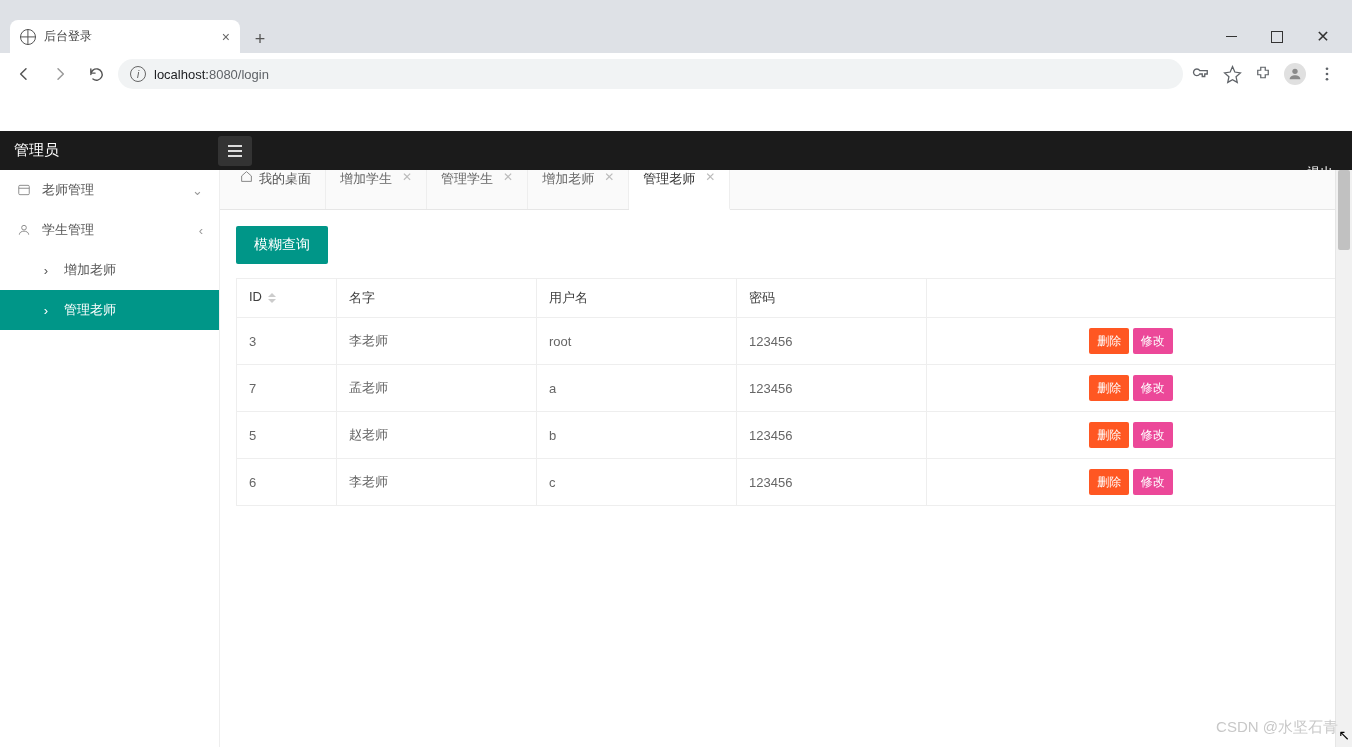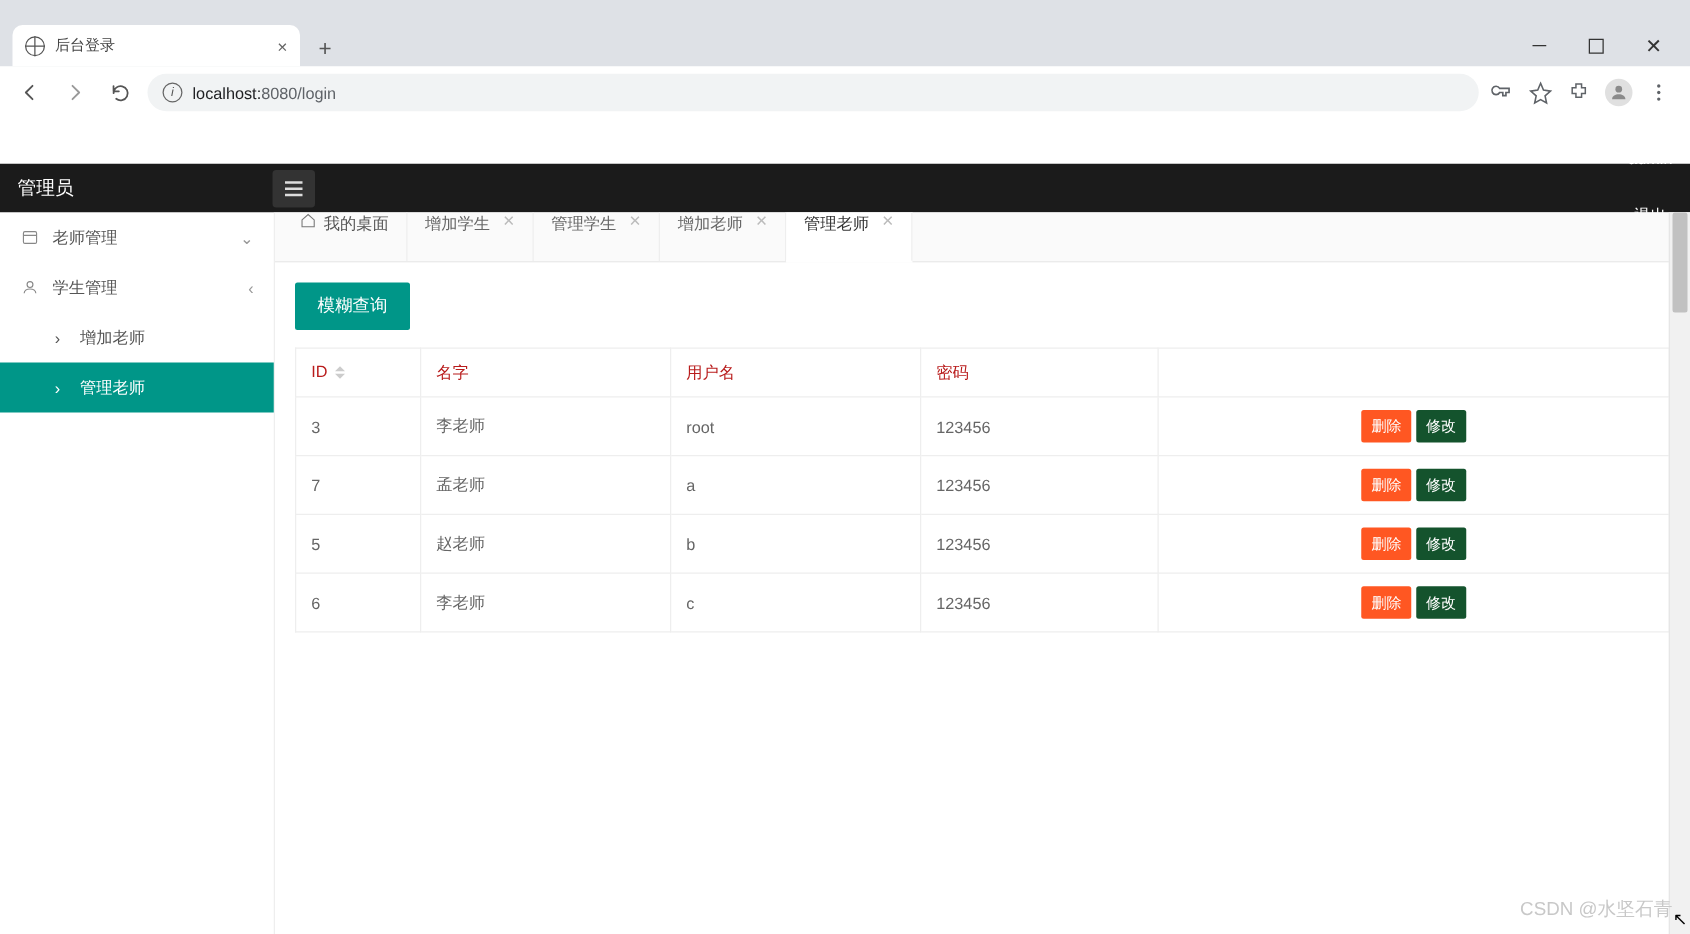--- a/index.html
+++ b/index.html
@@ -52,25 +52,25 @@
     .ctab{display:flex; align-items:flex-start; gap:6px; padding:0 14px; font-size:13px; color:#666; border-right:1px solid #eee; cursor:pointer;}
     .ctab.home{color:#555;}
     .ctab.active{background:#fff; color:#333; border-bottom:2px solid #fff; margin-bottom:-1px;}
     .ctab .x{color:#bbb; font-size:12px; margin-left:4px;}
     .ctab .home-ic{font-size:12px;}
 
     .panel{flex:1; background:#fff; margin:0; padding:16px; overflow:auto;}
     .btn{display:inline-flex; align-items:center; justify-content:center; height:38px; padding:0 18px; border-radius:2px; font-size:14px; cursor:pointer; border:none;}
     .btn-teal{background:#009688; color:#fff;}
     .btn-red{background:#ff5722; color:#fff; height:26px; padding:0 8px; font-size:12px; border-radius:2px;}
-    .btn-amber{background:#14532d; color:#fff; height:26px; padding:0 8px; font-size:12px; border-radius:2px;}
+    .btn-amber{background:#ec4899; color:#fff; height:26px; padding:0 8px; font-size:12px; border-radius:2px;}
 
     .table{width:100%; border-collapse:collapse; margin-top:14px; background:#fff;}
     .table th,.table td{border:1px solid #eee; padding:10px 12px; text-align:left; font-size:13px; color:#666;}
-    .table th{background:#fff; font-weight:400; color:#b91c1c;}
+    .table th{background:#fff; font-weight:400; color:#404040;}
     .table .act-cell{text-align:center;}
     .sort-caret{display:inline-flex; flex-direction:column; margin-left:6px; line-height:0; vertical-align:middle;}
     .sort-caret::before{content:""; border:4px solid transparent; border-bottom-color:#ccc; margin-bottom:2px;}
     .sort-caret::after{content:""; border:4px solid transparent; border-top-color:#ccc;}
 
     .scrollbar{position:absolute; right:0; top:0; bottom:0; width:17px; background:#f1f1f1; border-left:1px solid #e6e6e6;}
     .scrollbar .thumb{position:absolute; left:2px; right:2px; top:0; height:80px; background:#c1c1c1; border-radius:2px;}
 
     .watermark{position:fixed; right:14px; bottom:10px; color:#c8c8c8; font-size:15px; pointer-events:none;}
     .pointer{position:fixed; right:2px; bottom:4px; font-size:14px; color:#000; pointer-events:none;}

